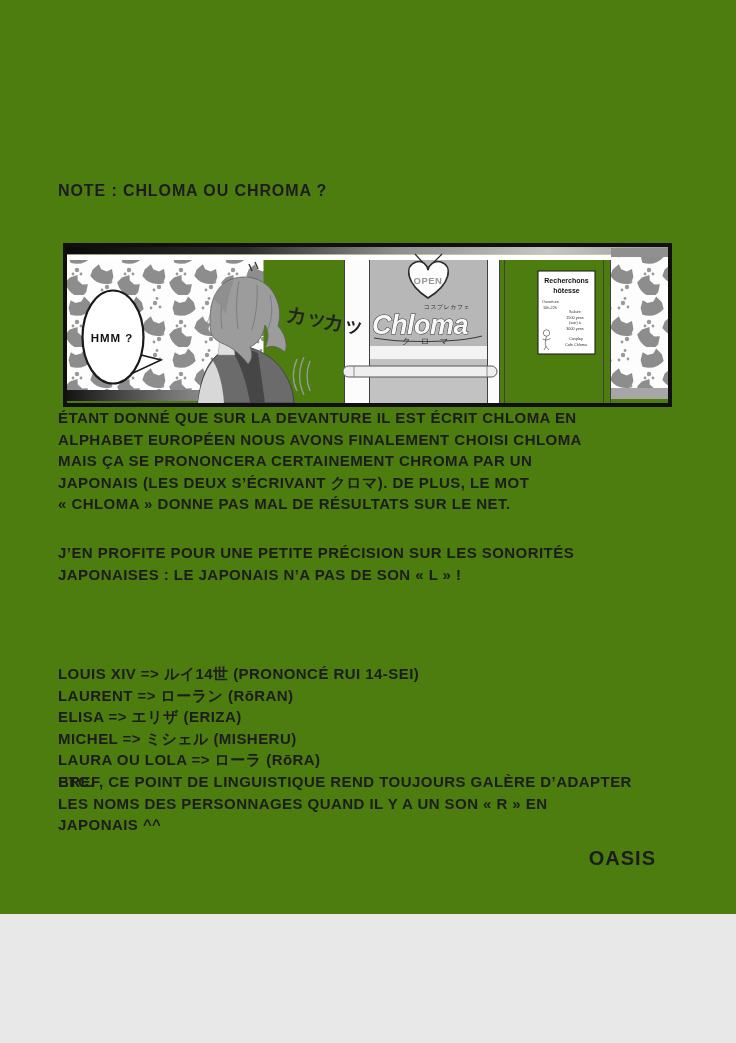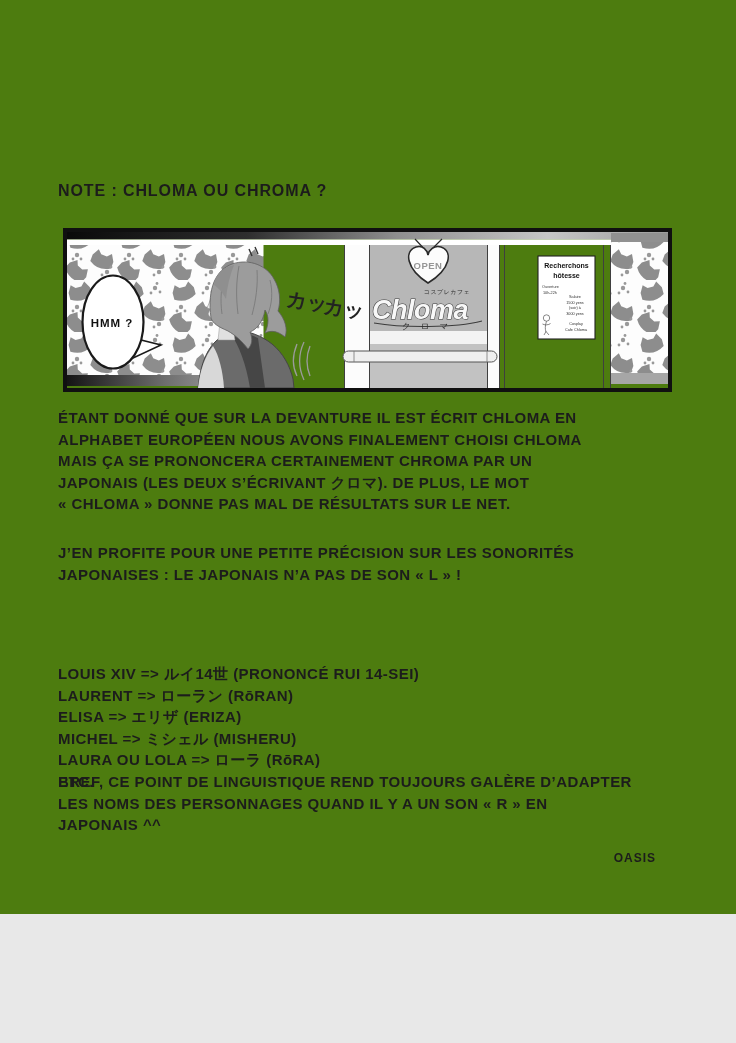--- a/index.html
+++ b/index.html
@@ -13,22 +13,22 @@
     position:absolute; left:58px; width:625px;
     font-weight:bold; font-size:15px; line-height:21.5px; letter-spacing:0.45px;
     white-space:pre-line; color:#1c1c1c;
   }
   #title { top:180px; font-size:16px; letter-spacing:0.9px; }
   #p1    { top:407px; }
   #p2    { top:542px; }
   #p3    { top:605px; }
   #namelist { top:663px; }
   #p4    { top:771px; }
-  #sig   { top:848px; width:598px; text-align:right; font-size:12px; letter-spacing:1px; }
-  .panel-wrap { position:absolute; left:63px; top:228px; width:609px; height:164px; }
+  #sig   { top:848px; width:598px; text-align:right; font-size:20px; letter-spacing:1px; }
+  .panel-wrap { position:absolute; left:63px; top:243px; width:609px; height:164px; }
   svg text { font-family:"Liberation Sans","DejaVu Sans",sans-serif; }
 </style>
 </head>
 <body>
 
 <div class="page">
 
   <div class="tx" id="title">NOTE : CHLOMA OU CHROMA ?</div>
 
   <div class="panel-wrap">

